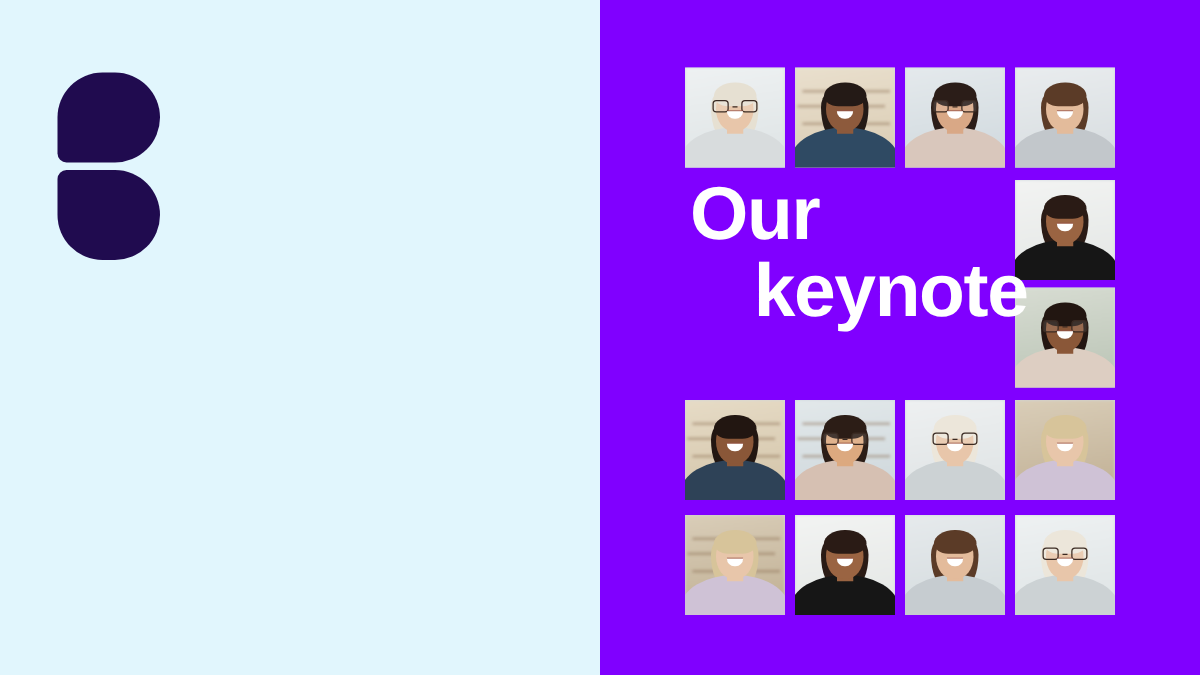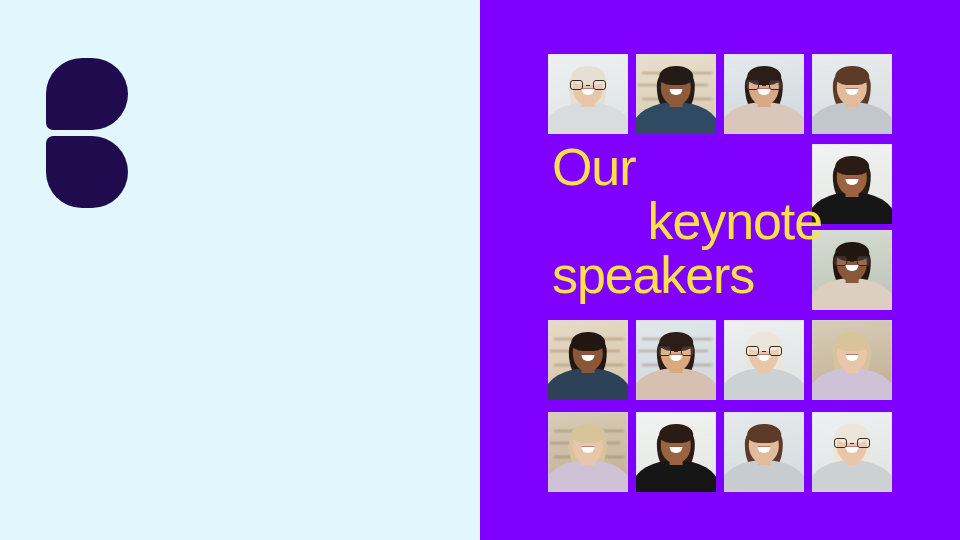--- a/index.html
+++ b/index.html
@@ -373,21 +373,20 @@
             <div class="glasses" style="top: 33%;">
               <i></i>
               <b></b>
               <i></i>
             </div>
             <div class="smile" style="top: 44%;"></div>
           </div>
         </div>
       </div>
 
-    <h2 id="kw" style="position:absolute;left:72px;top:140px;margin:0;color:#fde047;font-size:52px;line-height:1.04;font-weight:400;letter-spacing:-1.1px;width:270px;">
+    <h2 id="kw" style="position:absolute;left:72px;top:140px;margin:0;color:#ffffff;font-size:60px;line-height:1.04;font-weight:700;letter-spacing:-1.1px;width:270px;">
         <span style="display: block;">Our</span>
         <span style="display: block; text-align: right;">keynote</span>
-        <span style="display: block;">speakers</span>
       </h2>
 
   </div>
 
 </div>
 
 </body></html>

